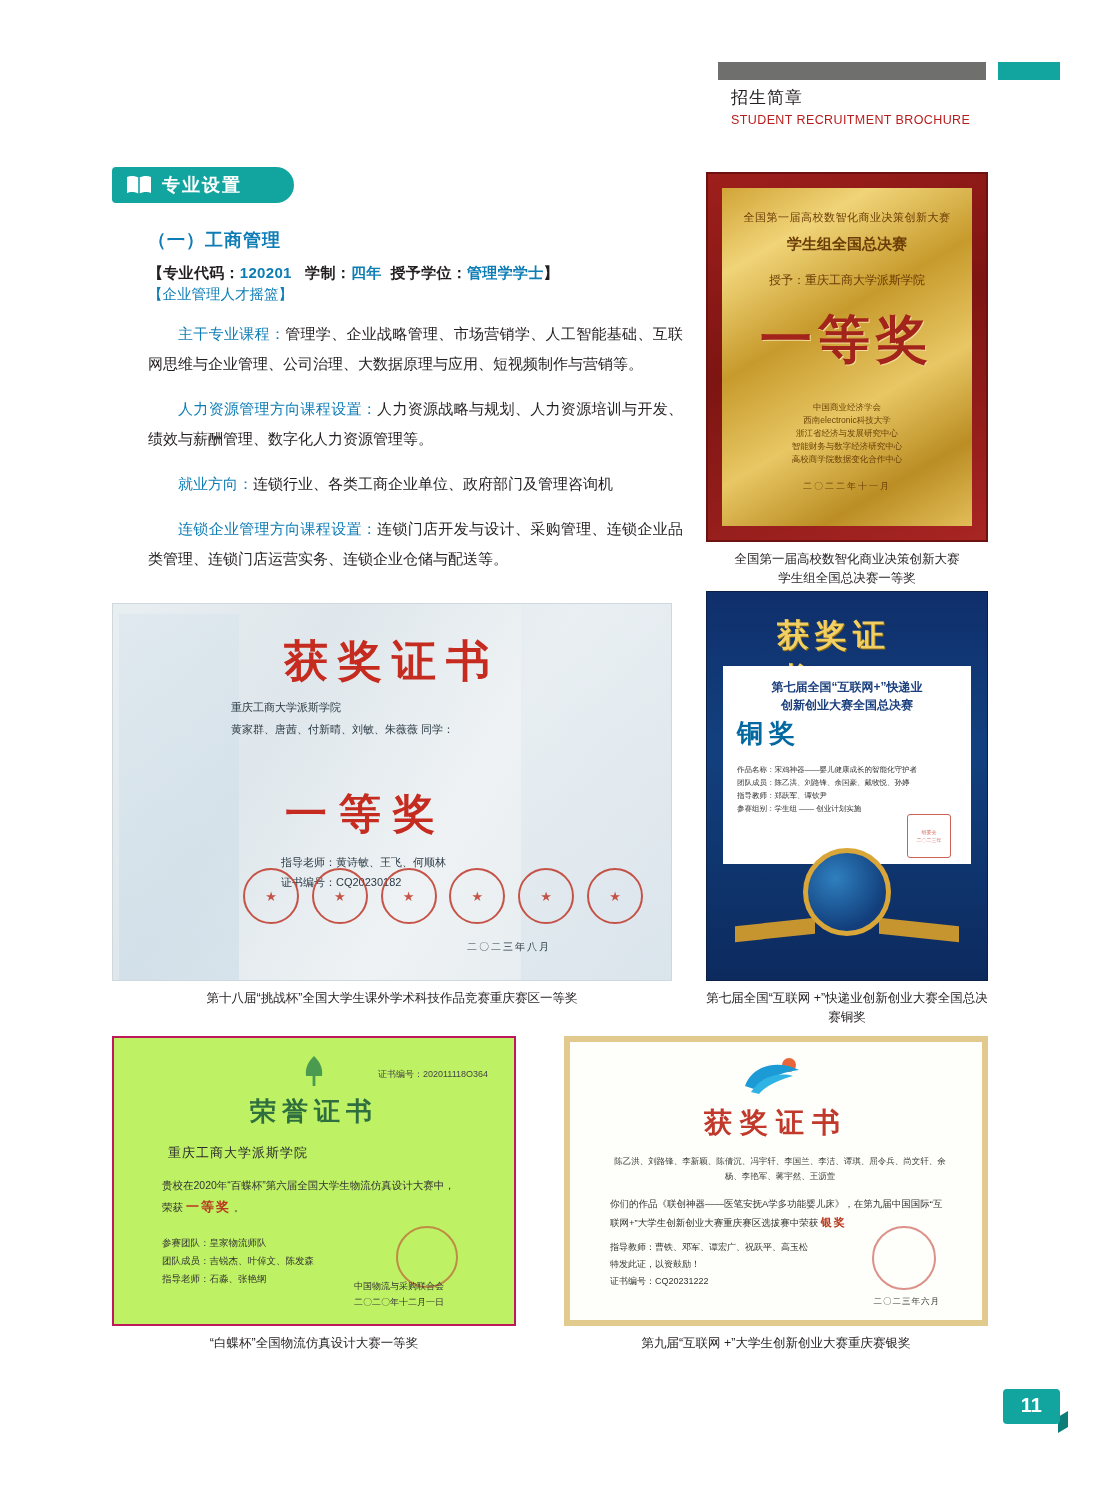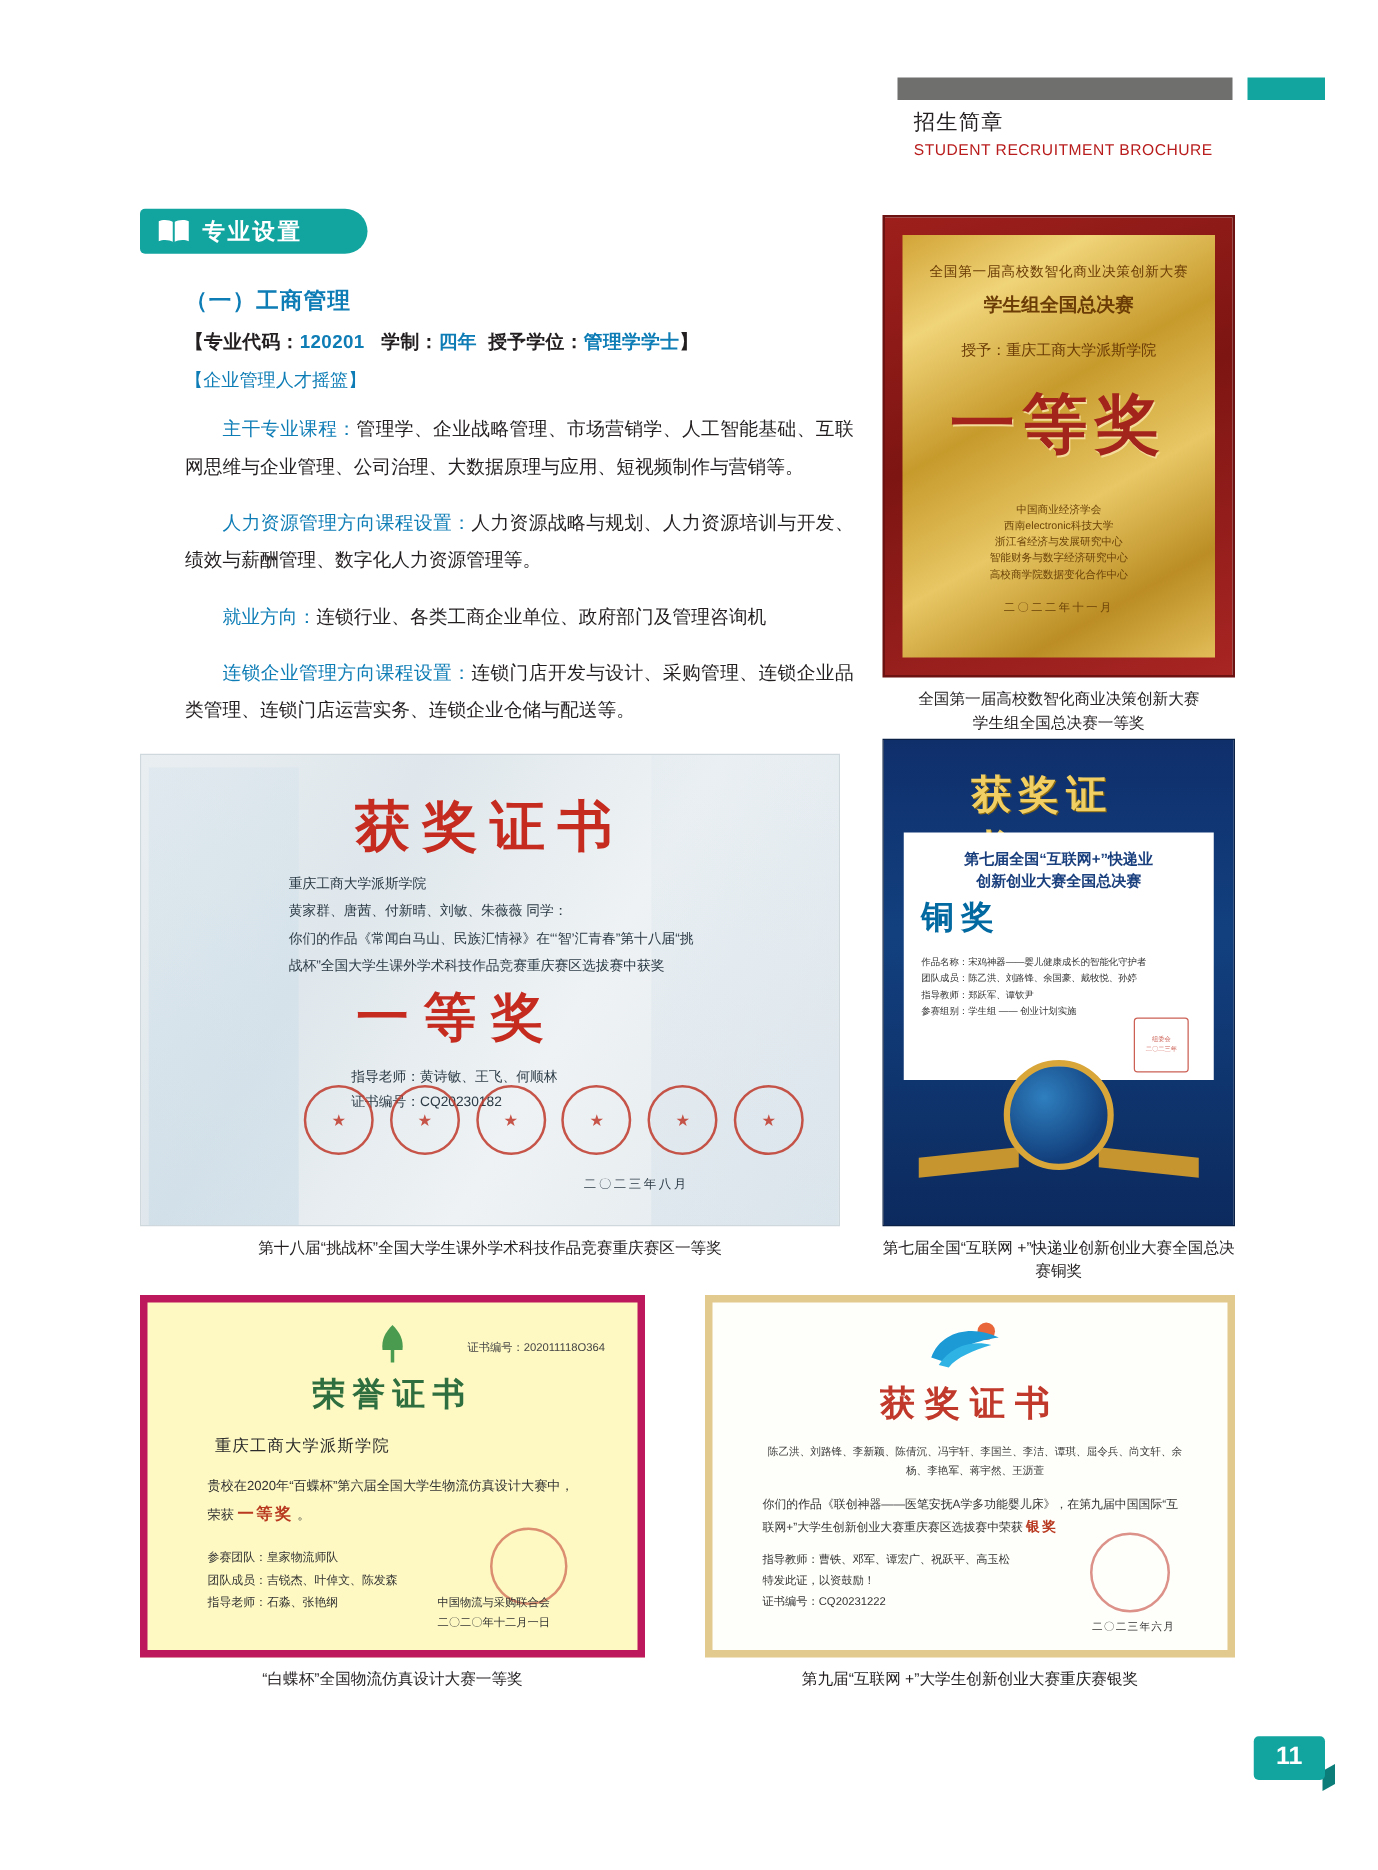--- a/index.html
+++ b/index.html
@@ -87,21 +87,21 @@
     font-size: 18px;
     font-weight: bold;
     color: #0e7db6;
     letter-spacing: 1px;
     margin-bottom: 12px;
   }
   .code-line {
     font-size: 15px;
     font-weight: bold;
     color: #231f20;
-    margin-bottom: 12px;
+    margin-bottom: 2px;
     letter-spacing: 0.3px;
   }
   .code-line .blue {
     color: #0e7db6;
   }
   .cradle {
     font-size: 14.5px;
     color: #0e7db6;
     margin-bottom: 8px;
     font-family: Liberation Serif, serif;
@@ -264,22 +264,22 @@
   .net-ribbon-l, .net-ribbon-r {
     position: absolute; bottom: 42px; width: 80px; height: 16px; background: #c6952f;
   }
   .net-ribbon-l { left: 28px; transform: skewY(-6deg); }
   .net-ribbon-r { right: 28px; transform: skewY(6deg); }
 
   
   #fig-butterfly { top: 1036px; left: 112px; width: 404px; }
   #fig-butterfly .frame {
     height: 290px;
-    background: #fef9c3;
-    border: 6px solid #be185d;
+    background: #bef264;
+    border: 2px solid #be185d;
     position: relative;
   }
   .hon-logo {
     position: absolute; left: 50%; transform: translateX(-50%); top: 16px;
     width: 34px; height: 34px;
   }
   .hon-title {
     position: absolute; left: 50%; transform: translateX(-50%); top: 56px;
     font-size: 26px; font-weight: bold; color: #2f6f3f; letter-spacing: 6px;
     font-family: "DejaVu Serif", serif;
@@ -433,21 +433,20 @@
 </div>
 
 <div class="figure" id="fig-challenge">
   <div class="frame">
     <div class="cert-bg-left"></div>
     <div class="cert-bg-right"></div>
     <div class="cert-title-red">获奖证书</div>
     <div class="cert-body">
       <div>重庆工商大学派斯学院</div>
       <div>黄家群、唐茜、付新晴、刘敏、朱薇薇 同学：</div>
-      <div>你们的作品《常闻白马山、民族汇情禄》在“‘智’汇青春”第十八届“挑战杯”全国大学生课外学术科技作品竞赛重庆赛区选拔赛中获奖</div>
     </div>
     <div class="cert-prize">一等奖</div>
     <div class="cert-sign">
       <div>指导老师：黄诗敏、王飞、何顺林</div>
       <div>证书编号：CQ20230182</div>
     </div>
     <div class="seal-row">
       <div class="seal">
           <span class="star">★</span>
         </div>

